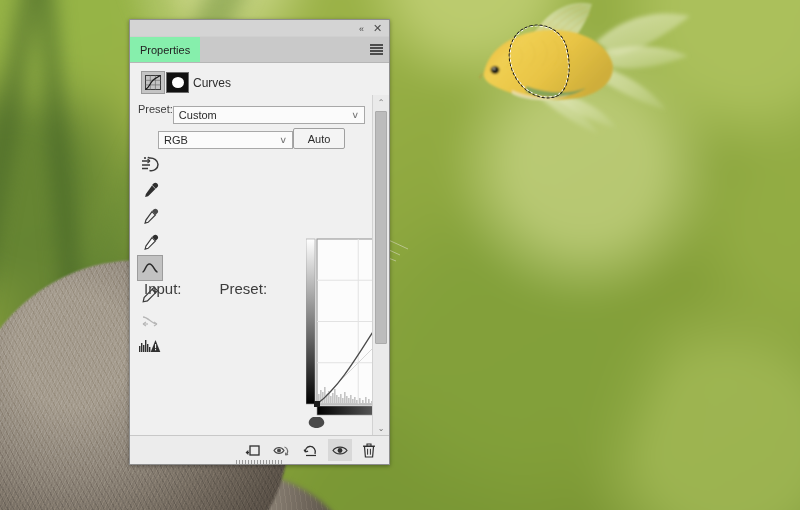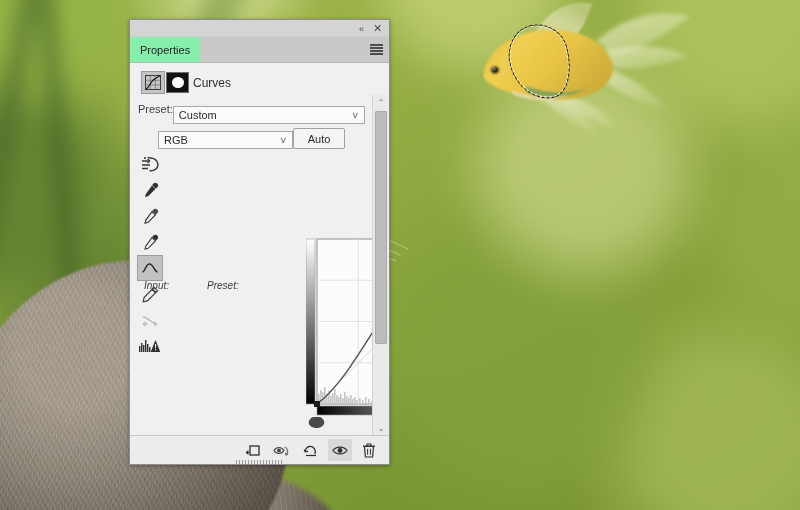--- a/index.html
+++ b/index.html
@@ -179,21 +179,21 @@
   .tool{
     width:24px;height:24px;display:flex;align-items:center;justify-content:center;
     cursor:pointer;border:1px solid transparent;
   }
   .tool.sel{background:#c2c2c2;border:1px solid #9c9c9c;}
   .tool.dis{opacity:.38;}
   .curvebox{position:absolute;left:176px;top:137px;}
 
   
   .iorow{position:absolute;left:190px;top:340px;display:flex;gap:38px;}
-  .iorow span{font-size:10px;color:#3c3c3c;font-style:italic;}
+  .iorow span{font-size:15px;color:#3c3c3c;}
 
   
   .vscroll{
     position:absolute;right:0;top:32px;bottom:29px;width:16px;
     background:#eaeaea;border-left:1px solid #d2d2d2;
   }
   .vs-arrow{
     height:14px;display:flex;align-items:center;justify-content:center;
     color:#6f6f6f;font-size:8px;cursor:pointer;
   }

